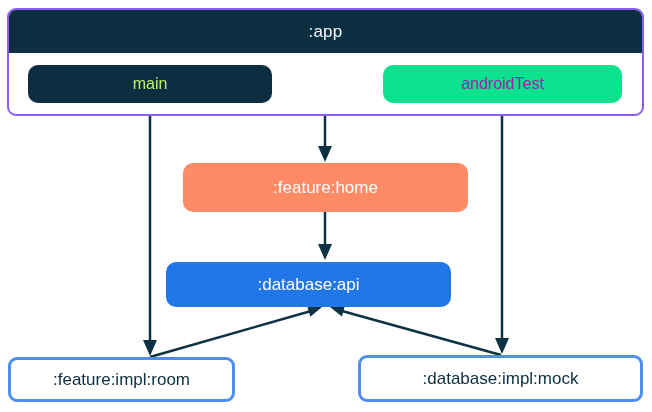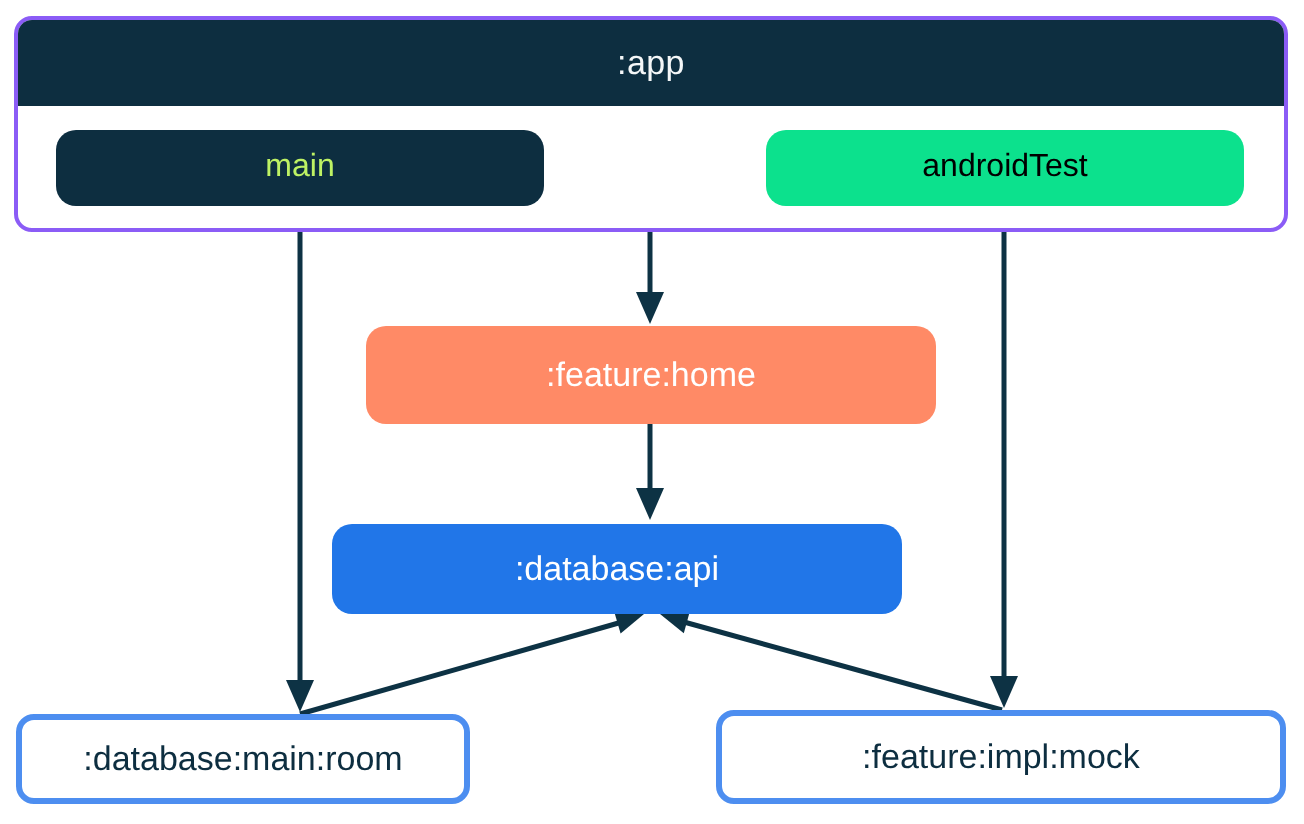--- a/index.html
+++ b/index.html
@@ -35,21 +35,21 @@
     border-radius: 10px;
     display: flex; align-items: center; justify-content: center;
     font-size: 16px;
   }
   .pill-main {
     left: 28px; top: 65px; width: 244px;
     background: #0D2E40; color: #bef264;
   }
   .pill-androidtest {
     left: 383px; top: 65px; width: 239px;
-    background: #0CE18D; color: #000000;
+    background: #0CE18D; color: #a21caf;
   }
 
   
   .module {
     display: flex; align-items: center; justify-content: center;
     font-size: 17px;
     border-radius: 10px;
   }
   .module-feature-home {
     left: 183px; top: 163px; width: 285px; height: 49px;
@@ -119,17 +119,17 @@
   <span>androidTest</span>
 </div>
 
 <div class="abs module module-feature-home">
   <span>:feature:home</span>
 </div>
 <div class="abs module module-database-api">
   <span>:database:api</span>
 </div>
 <div class="abs module module-impl module-impl-room">
-  <span>:database:main:room</span>
+  <span>:feature:impl:room</span>
 </div>
 <div class="abs module module-impl module-impl-mock">
-  <span>:feature:impl:mock</span>
+  <span>:database:impl:mock</span>
 </div>
 
 </body></html>

